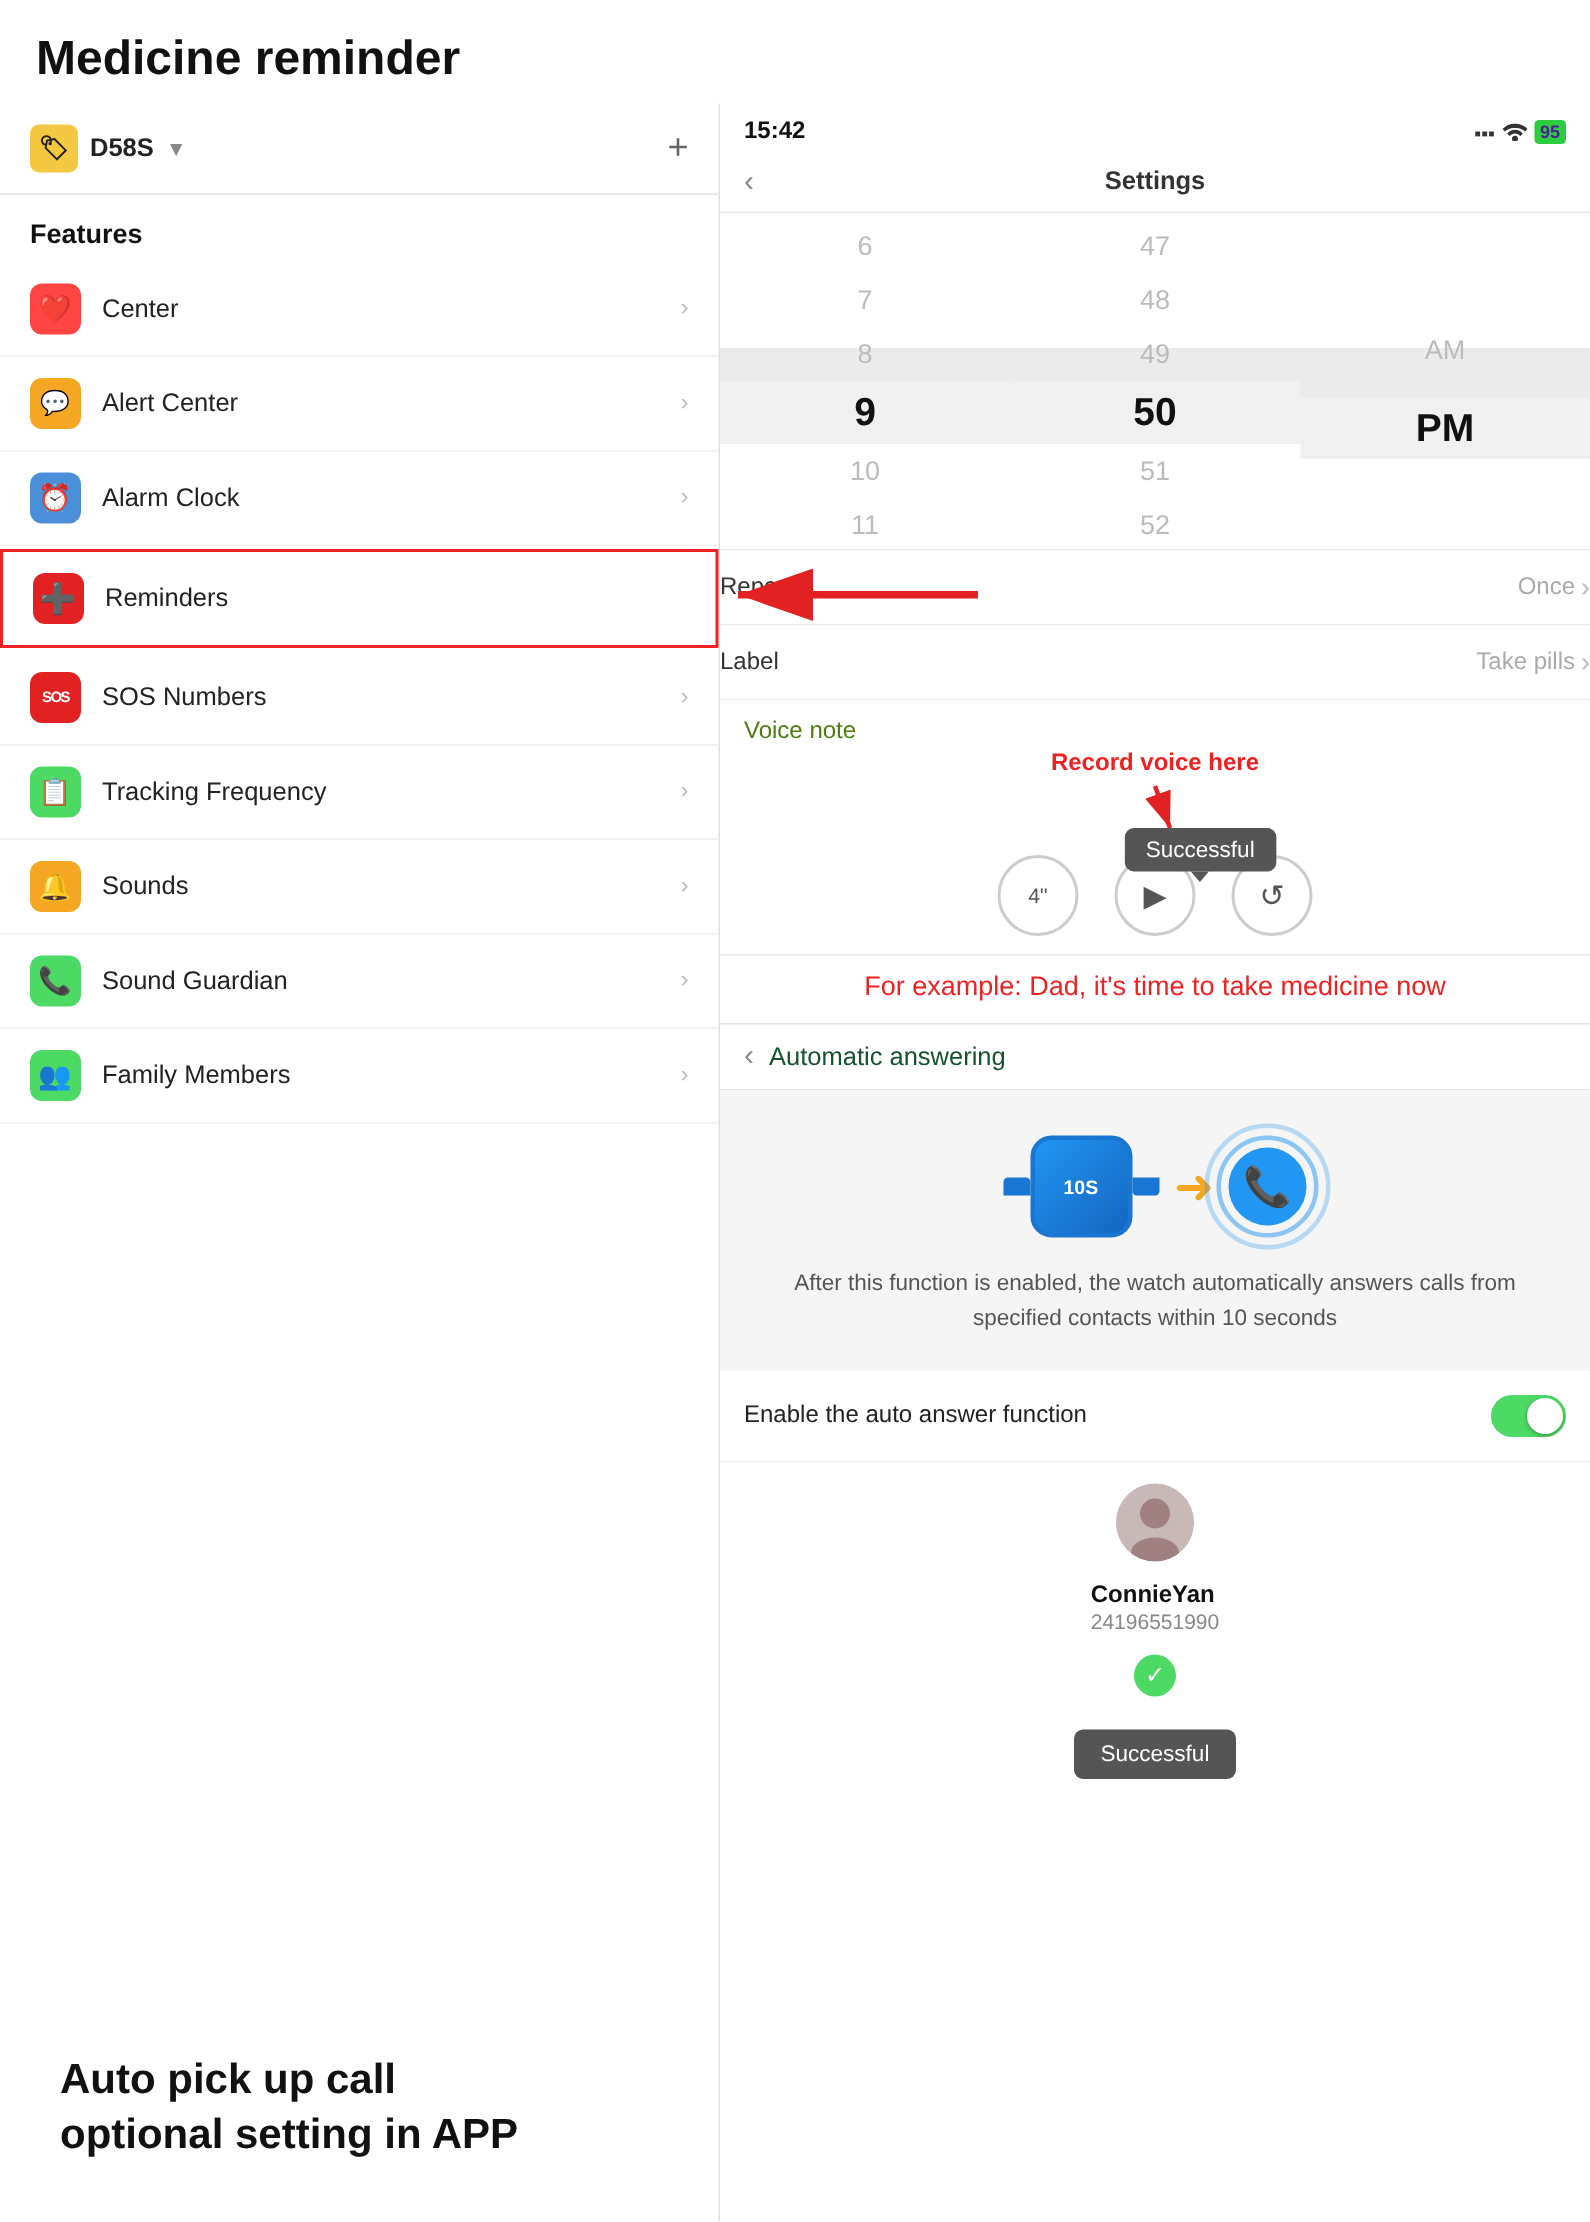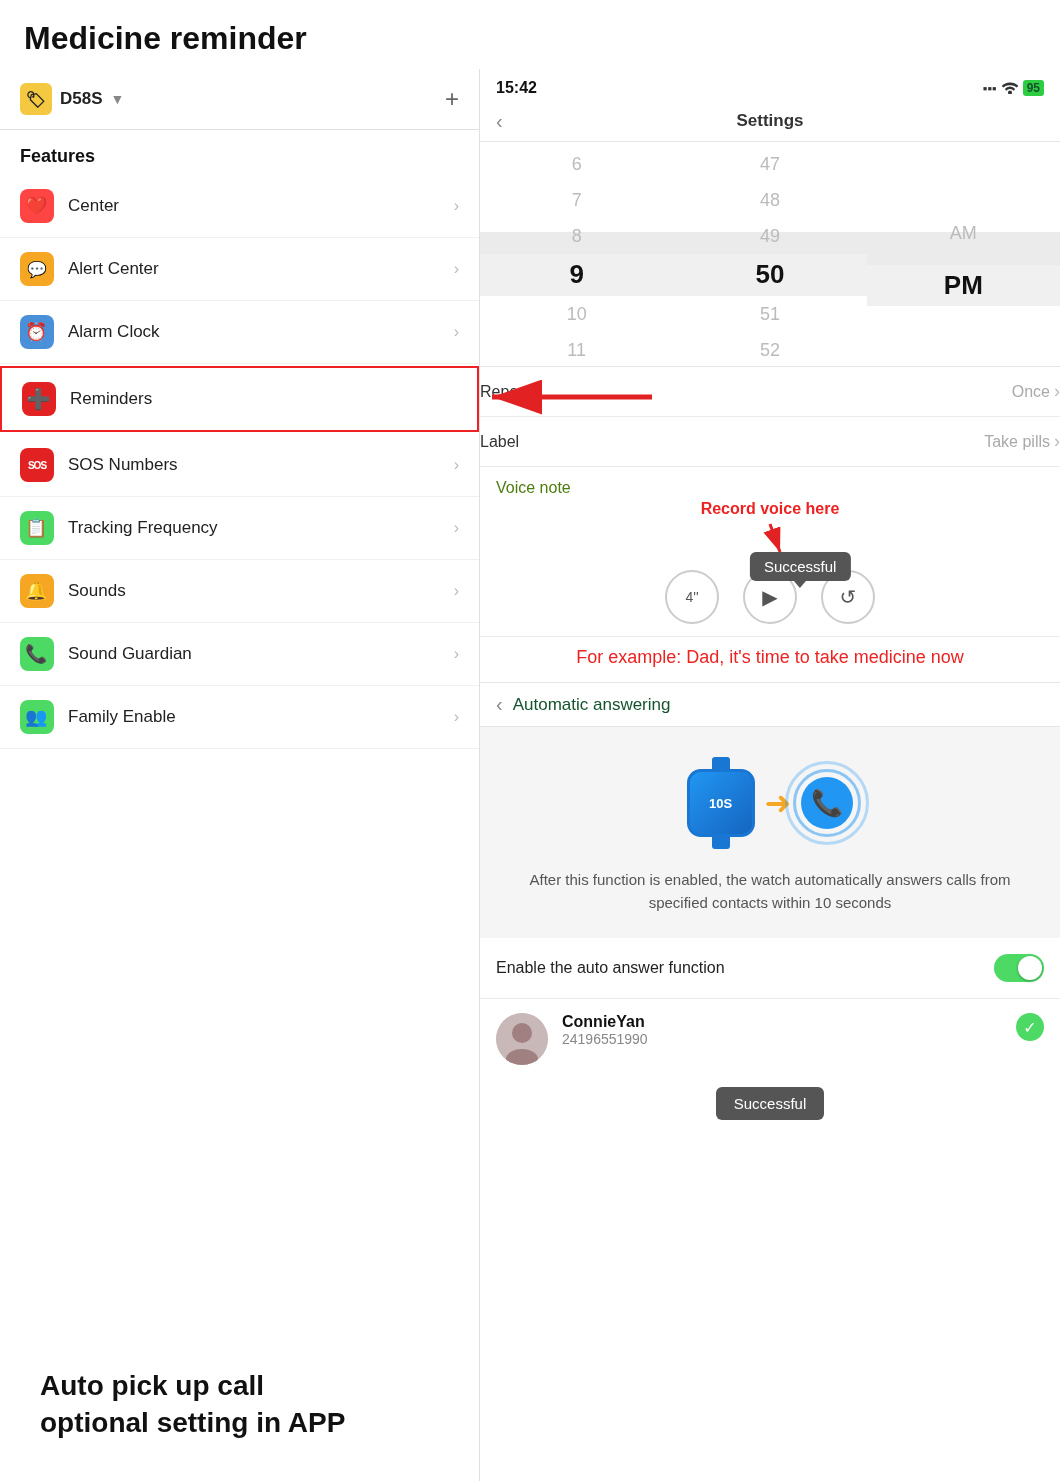--- a/index.html
+++ b/index.html
@@ -155,21 +155,21 @@
     }
     .status-icons {
       display: flex;
       align-items: center;
       gap: 4px;
       font-size: 13px;
       color: #333;
     }
     .battery-badge {
       background: #2ecc40;
-      color: #14532d;
+      color: #4c1d95;
       border-radius: 3px;
       padding: 1px 4px;
       font-size: 12px;
       font-weight: 700;
     }
 
     
     .settings-nav {
       display: flex;
       align-items: center;
@@ -420,23 +420,25 @@
       width: 24px;
       height: 24px;
       background: #fff;
       border-radius: 50%;
       box-shadow: 0 1px 3px rgba(0,0,0,0.3);
     }
 
     
     .contact-row {
       display: flex;
+      align-items: center;
       padding: 14px 16px;
       background: #fff;
       gap: 14px;
+      flex-direction: column;
     }
     .contact-avatar {
       width: 52px;
       height: 52px;
       border-radius: 50%;
       background: #d0c8c8;
       overflow: hidden;
       display: flex;
       align-items: center;
       justify-content: center;
@@ -571,21 +573,21 @@
         <div class="menu-item-left">
           <div class="menu-icon" style="background:#4cd964;">📞</div>
           <span class="menu-item-label">Sound Guardian</span>
         </div>
         <span class="chevron">›</span>
       </div>
 
       <div class="menu-item">
         <div class="menu-item-left">
           <div class="menu-icon" style="background:#4cd964;">👥</div>
-          <span class="menu-item-label">Family Enable</span>
+          <span class="menu-item-label">Family Members</span>
         </div>
         <span class="chevron">›</span>
       </div>
 
     </div>
 
     <div class="auto-pickup-section">
       <div>
         <div class="auto-pickup-text">Auto pick up call</div>
         <div class="auto-pickup-text">optional setting in APP</div>
@@ -692,21 +694,21 @@
 
     <div class="auto-answering-nav">
       <span class="auto-answering-back">‹</span>
       <span class="auto-answering-title">Automatic answering</span>
     </div>
 
     <div class="auto-answering-content">
 
       <div class="watch-call-illustration">
 
-        <div style="position:relative;display:flex;flex-direction:column;align-items:center;">
+        <div style="position:relative;display:flex;flex-direction:row;align-items:center;">
           <div style="width:18px;height:12px;background:#1976D2;border-radius:3px 3px 0 0;margin-bottom:0;"></div>
           <div style="width:68px;height:68px;background:linear-gradient(135deg,#2196F3,#1565C0);border-radius:14px;display:flex;align-items:center;justify-content:center;color:#fff;font-size:13px;font-weight:700;border:3px solid #1976D2;position:relative;">
             <span>10S</span>
           </div>
           <div style="width:18px;height:12px;background:#1976D2;border-radius:0 0 3px 3px;margin-top:0;"></div>
         </div>
 
         <div style="font-size:32px;color:#f5a623;">➜</div>
 
         <div style="position:relative;display:flex;align-items:center;justify-content:center;">

